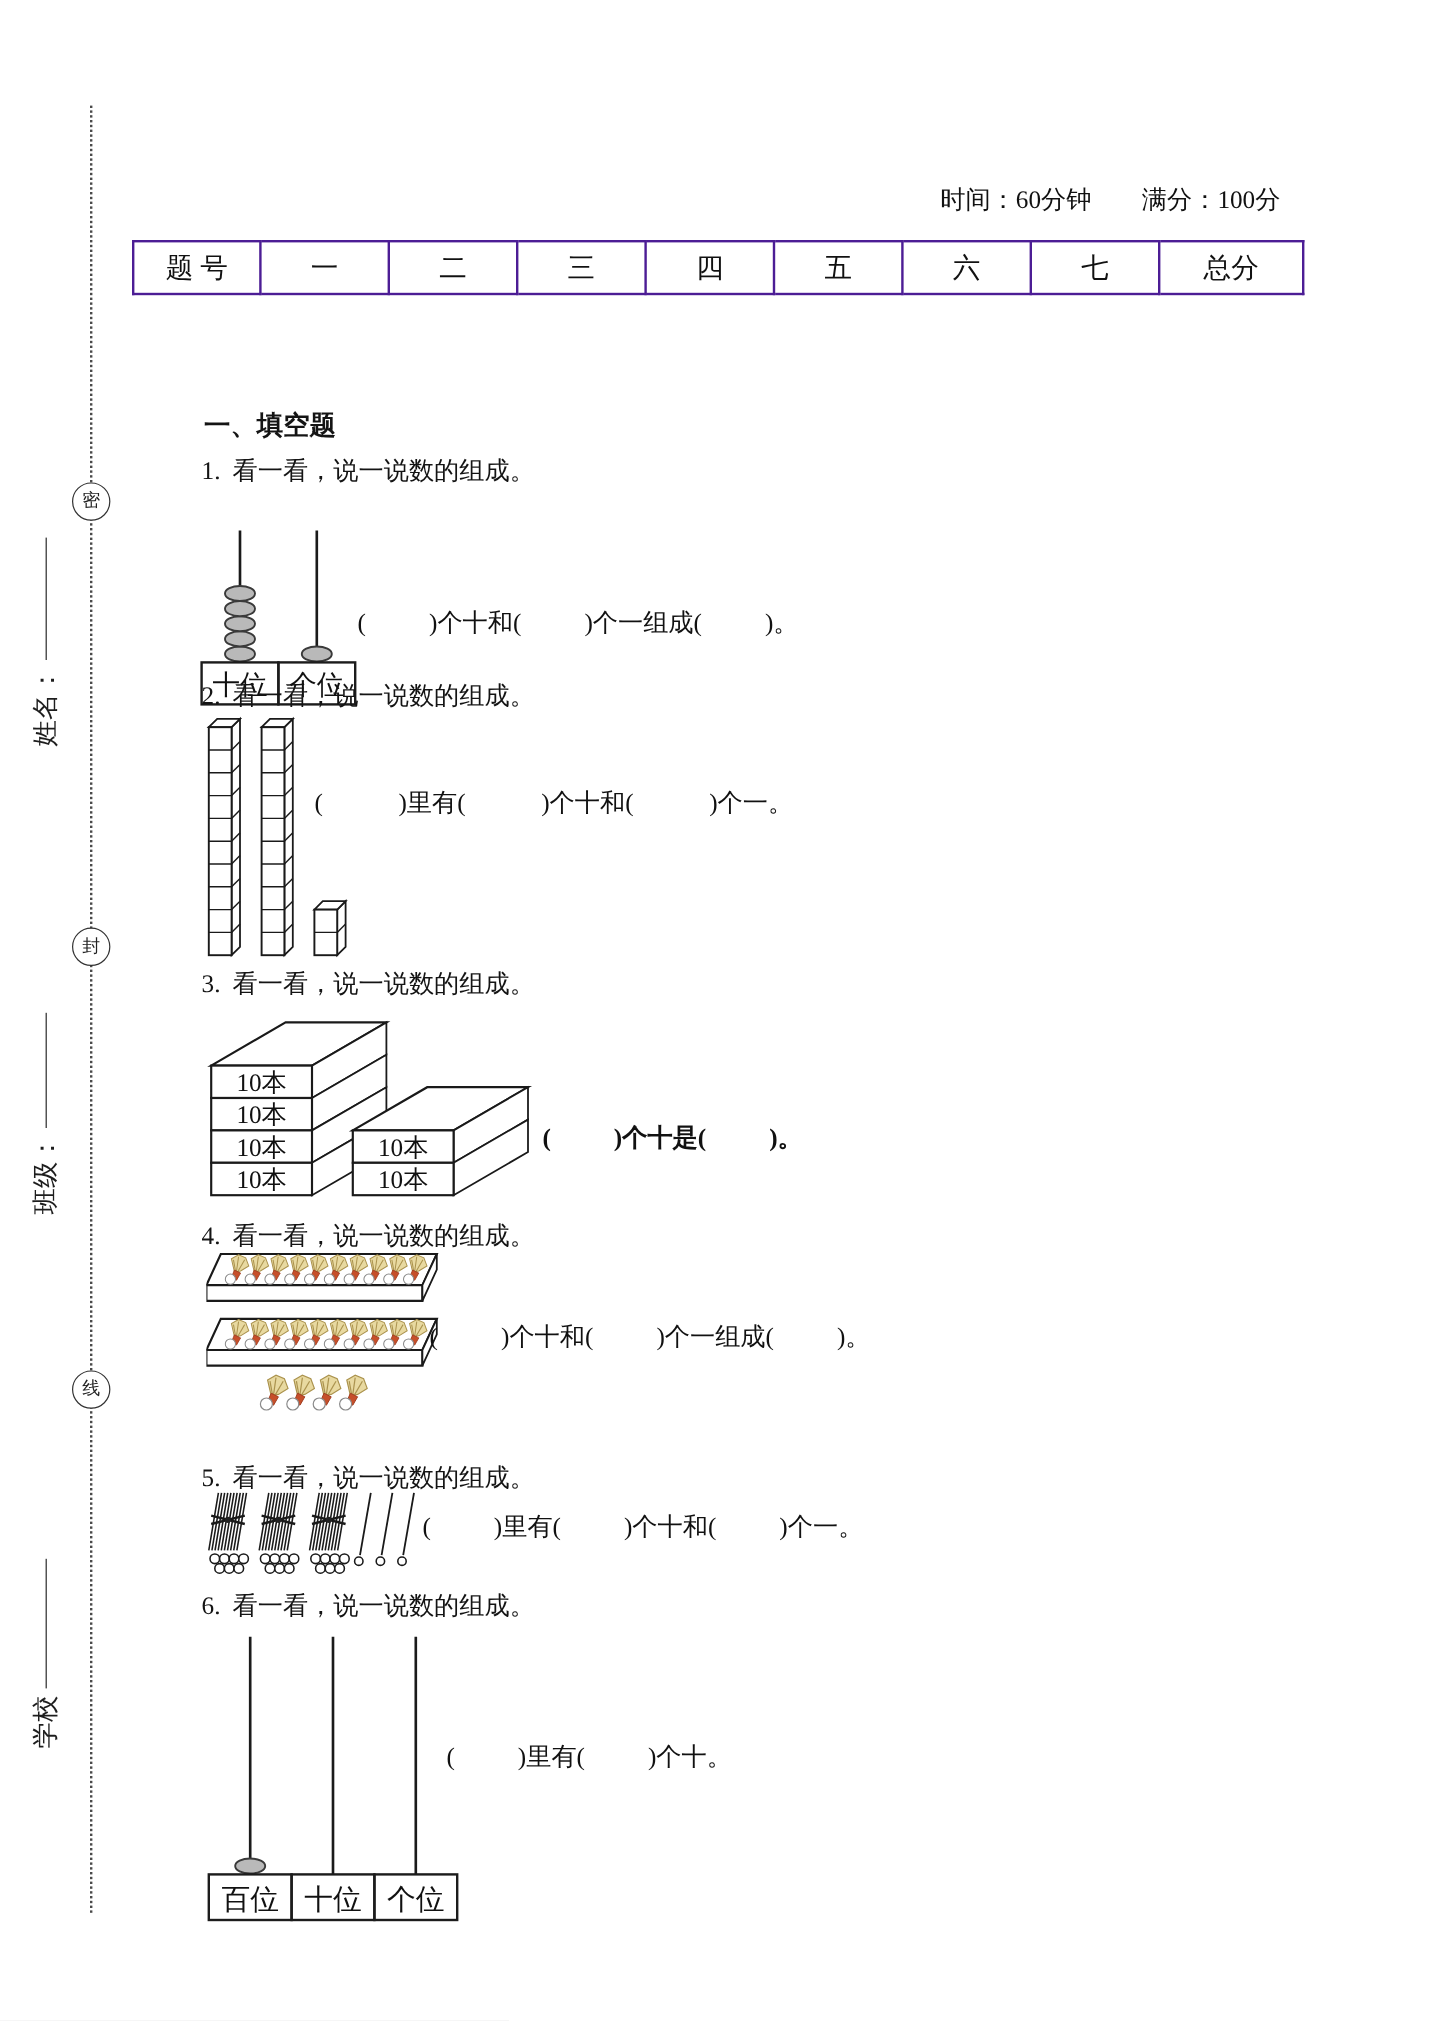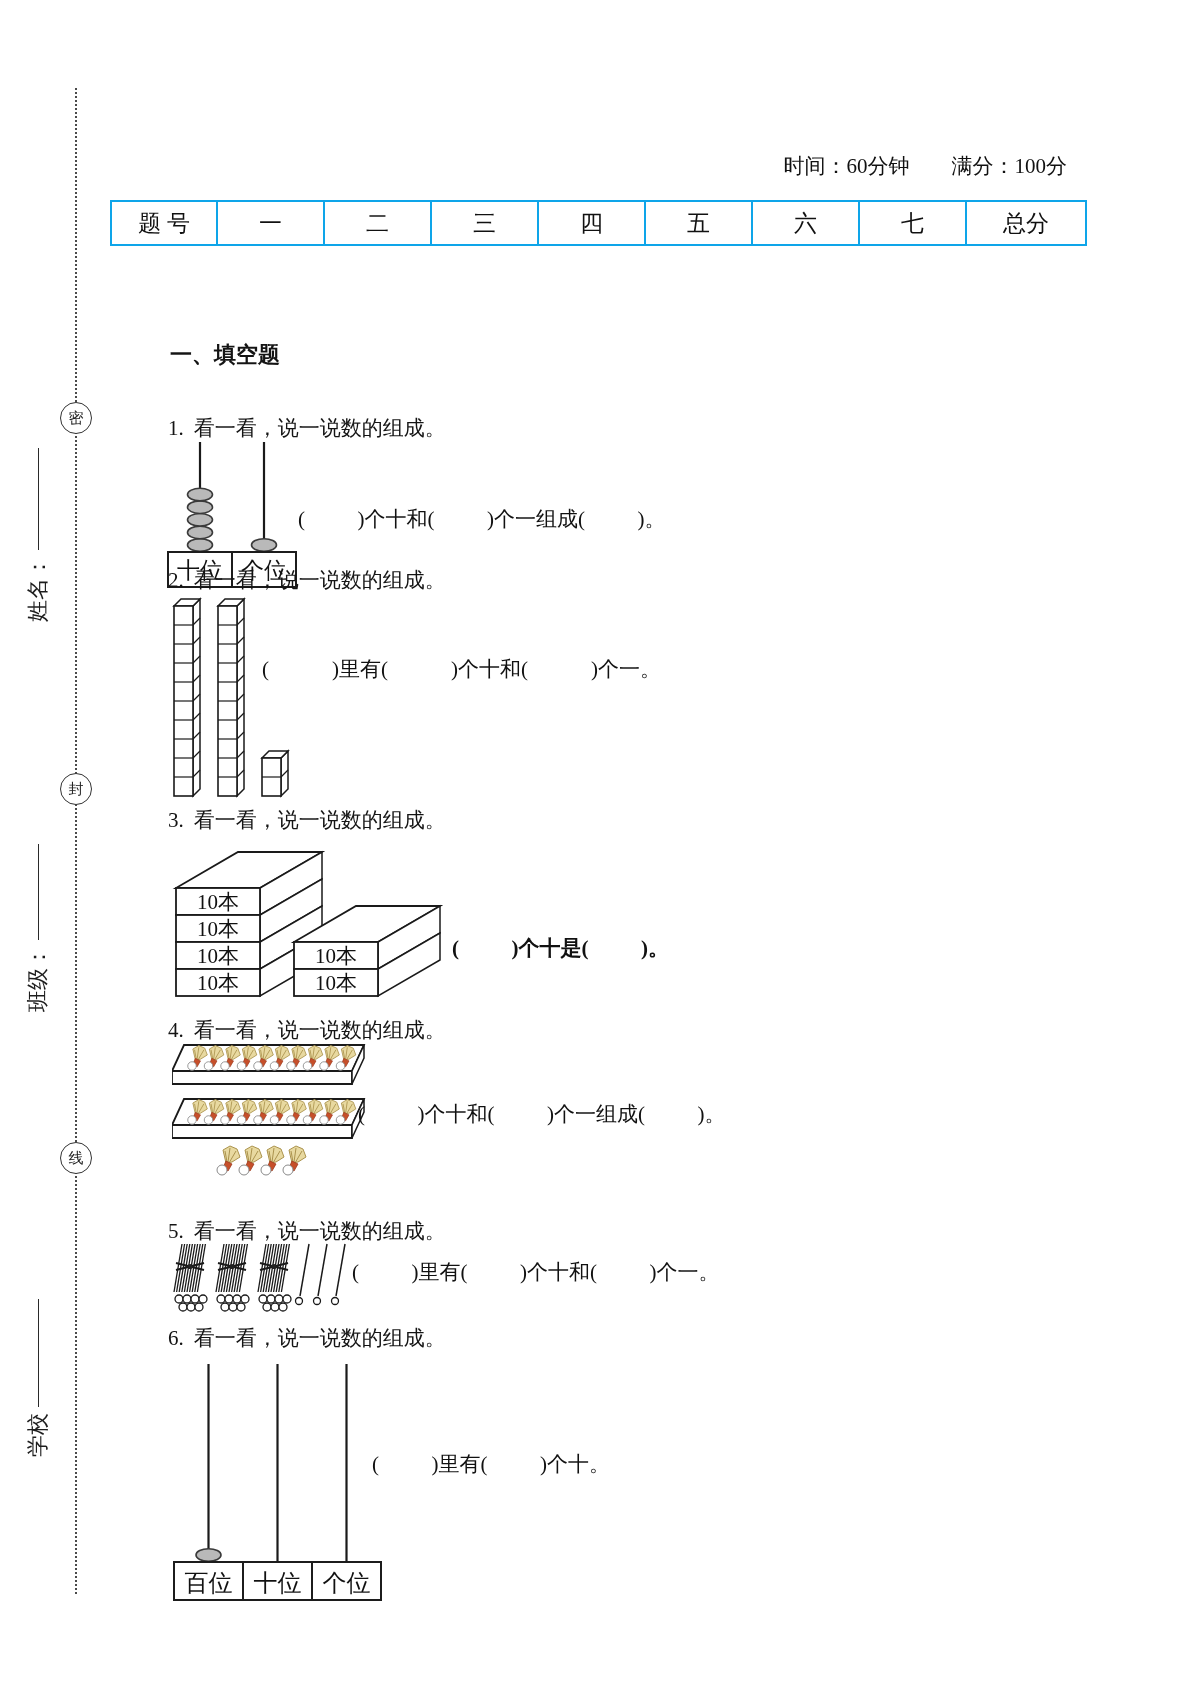--- a/index.html
+++ b/index.html
@@ -13,21 +13,21 @@
     left:0;right:0;top:86px;text-align:center;
     font-size:47px;font-weight:700;letter-spacing:1px;color:#0d0d0d;
   }
   .info-line{right:124px;top:152px;font-size:21px;color:#111;}
   .info-line .gap{display:inline-block;width:42px;}
   table.score{
     position:absolute;left:110px;top:200px;border-collapse:collapse;
     table-layout:fixed;width:975px;
   }
   table.score td{
-    border:2px solid #0ea5e9;text-align:center;vertical-align:middle;
+    border:2px solid #4c1d95;text-align:center;vertical-align:middle;
     font-size:23px;color:#111;padding:0;
   }
   table.score tr.r1 td{height:42px;}
   table.score tr.r2 td{height:40px;}
   .section-title{left:170px;top:340px;font-size:22px;font-weight:700;}
   .q-line{font-size:21px;white-space:nowrap;}
   .q-line .q-num{margin-right:10px;}
   .blank{font-size:21px;white-space:pre;color:#111;}
   .fig svg{display:block;}
   
@@ -94,21 +94,21 @@
       <td>五</td>
       <td>六</td>
       <td>七</td>
       <td>总分</td>
     </tr>
   </tbody>
     </table>
 
   <div class="abs section-title">一、填空题</div>
 
-  <div class="abs q-line" style="left:168px;top:378px;margin-top:36px;">
+  <div class="abs q-line" style="left:168px;top:378px;">
     <span class="q-num">1.</span><span>看一看，说一说数的组成。</span>
   </div>
   <div class="abs fig" style="left:166px;top:440px;">
       <svg width="136" height="151" viewBox="0 0 136 151">
         <line x1="34" y1="2" x2="34" y2="112" stroke="#1a1a1a" stroke-width="2.2"></line>
         <ellipse cx="34" cy="105" rx="12.5" ry="6.3" fill="#b9b9b9" stroke="#3a3a3a" stroke-width="1.6"></ellipse>
         <ellipse cx="34" cy="92.4" rx="12.5" ry="6.3" fill="#b9b9b9" stroke="#3a3a3a" stroke-width="1.6"></ellipse>
         <ellipse cx="34" cy="79.8" rx="12.5" ry="6.3" fill="#b9b9b9" stroke="#3a3a3a" stroke-width="1.6"></ellipse>
         <ellipse cx="34" cy="67.2" rx="12.5" ry="6.3" fill="#b9b9b9" stroke="#3a3a3a" stroke-width="1.6"></ellipse>
         <ellipse cx="34" cy="54.6" rx="12.5" ry="6.3" fill="#b9b9b9" stroke="#3a3a3a" stroke-width="1.6"></ellipse>

